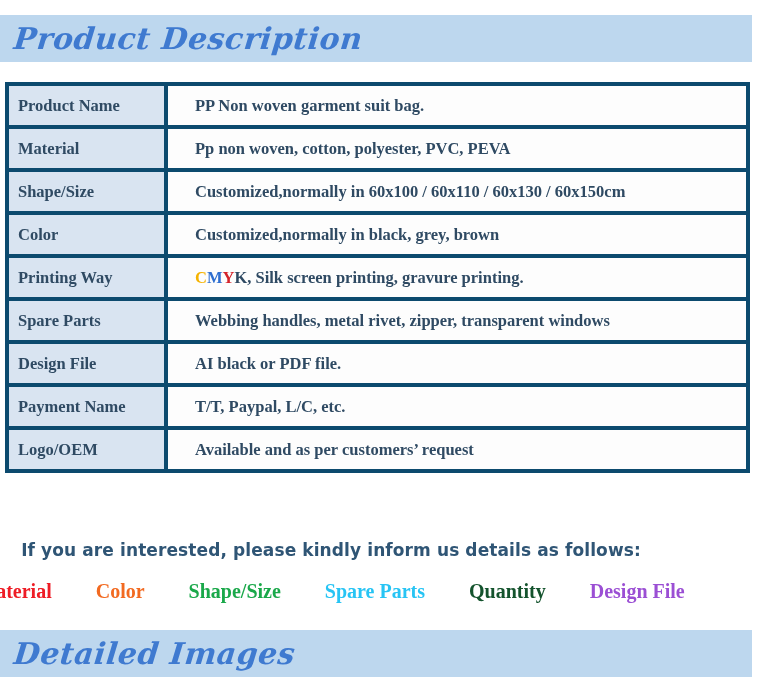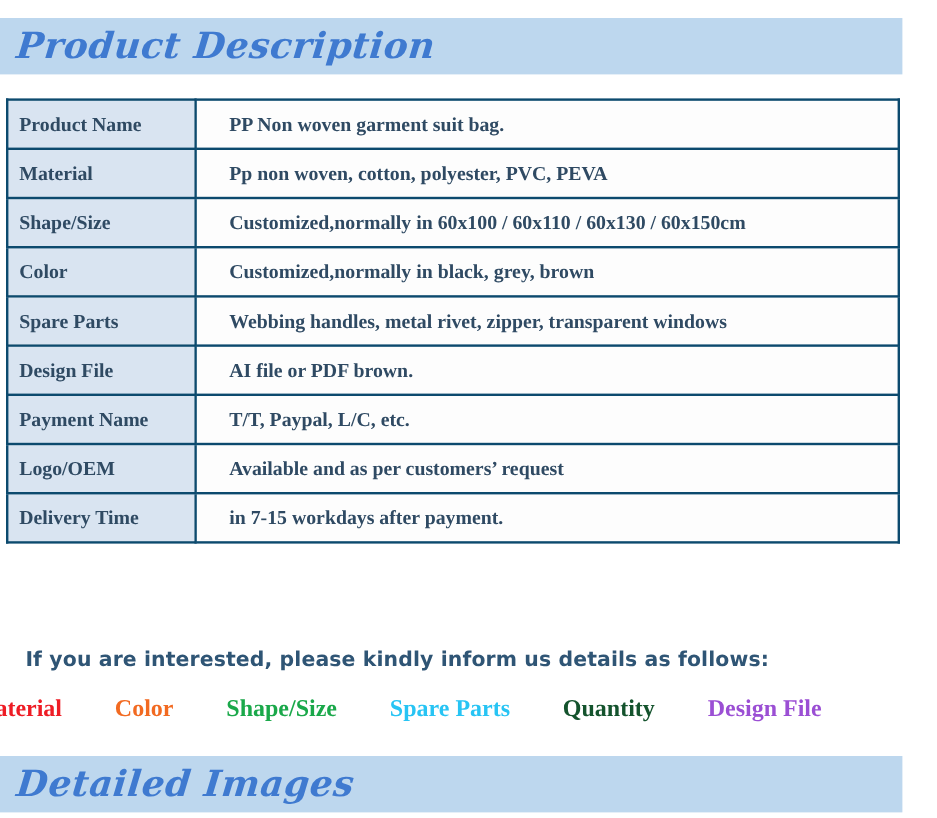--- a/index.html
+++ b/index.html
@@ -52,21 +52,21 @@
     left: 5px;
     top: 82px;
     width: 745px;
   }
   table.spec {
     border-collapse: collapse;
     width: 745px;
     table-layout: fixed;
   }
   table.spec td {
-    border: 2px solid #0c4a6e;
+    border: 4px solid #0c4a6e;
     height: 39px;
     padding: 0 0 0 9px;
     font-family: "Liberation Serif", "DejaVu Serif", serif;
     font-weight: bold;
     font-size: 16.5px;
     color: #2f4a63;
     vertical-align: middle;
     white-space: nowrap;
     overflow: hidden;
   }
@@ -141,45 +141,45 @@
         <tr>
           <td class="label">Shape/Size</td>
           <td class="value">Customized,normally in 60x100 / 60x110 / 60x130 / 60x150cm</td>
         </tr>
 
         <tr>
           <td class="label">Color</td>
           <td class="value">Customized,normally in black, grey, brown</td>
         </tr>
 
+        <tr>
+          <td class="label">Printing Way</td>
+          <td class="value"><span class="c-c">C</span><span class="c-m">M</span><span class="c-y">Y</span><span class="c-k">K</span><span class="c-k">, Silk screen printing, gravure printing.</span></td>
+        </tr>
 
         <tr>
           <td class="label">Spare Parts</td>
           <td class="value">Webbing handles, metal rivet, zipper, transparent windows</td>
         </tr>
 
         <tr>
           <td class="label">Design File</td>
-          <td class="value">AI file or PDF brown.</td>
+          <td class="value">AI black or PDF file.</td>
         </tr>
 
         <tr>
           <td class="label">Payment Name</td>
           <td class="value">T/T, Paypal, L/C, etc.</td>
         </tr>
 
         <tr>
           <td class="label">Logo/OEM</td>
           <td class="value">Available and as per customers’ request</td>
         </tr>
 
-        <tr>
-          <td class="label">Delivery Time</td>
-          <td class="value">in 7-15 workdays after payment.</td>
-        </tr>
 
 
       </tbody>
     </table>
   </div>
 
   <div class="cta">
     <div class="cta-headline">If you are interested, please kindly inform us details as follows:</div>
     <div class="cta-keywords">
       <span class="kw" style="color: rgb(238, 28, 37);">Material</span>

